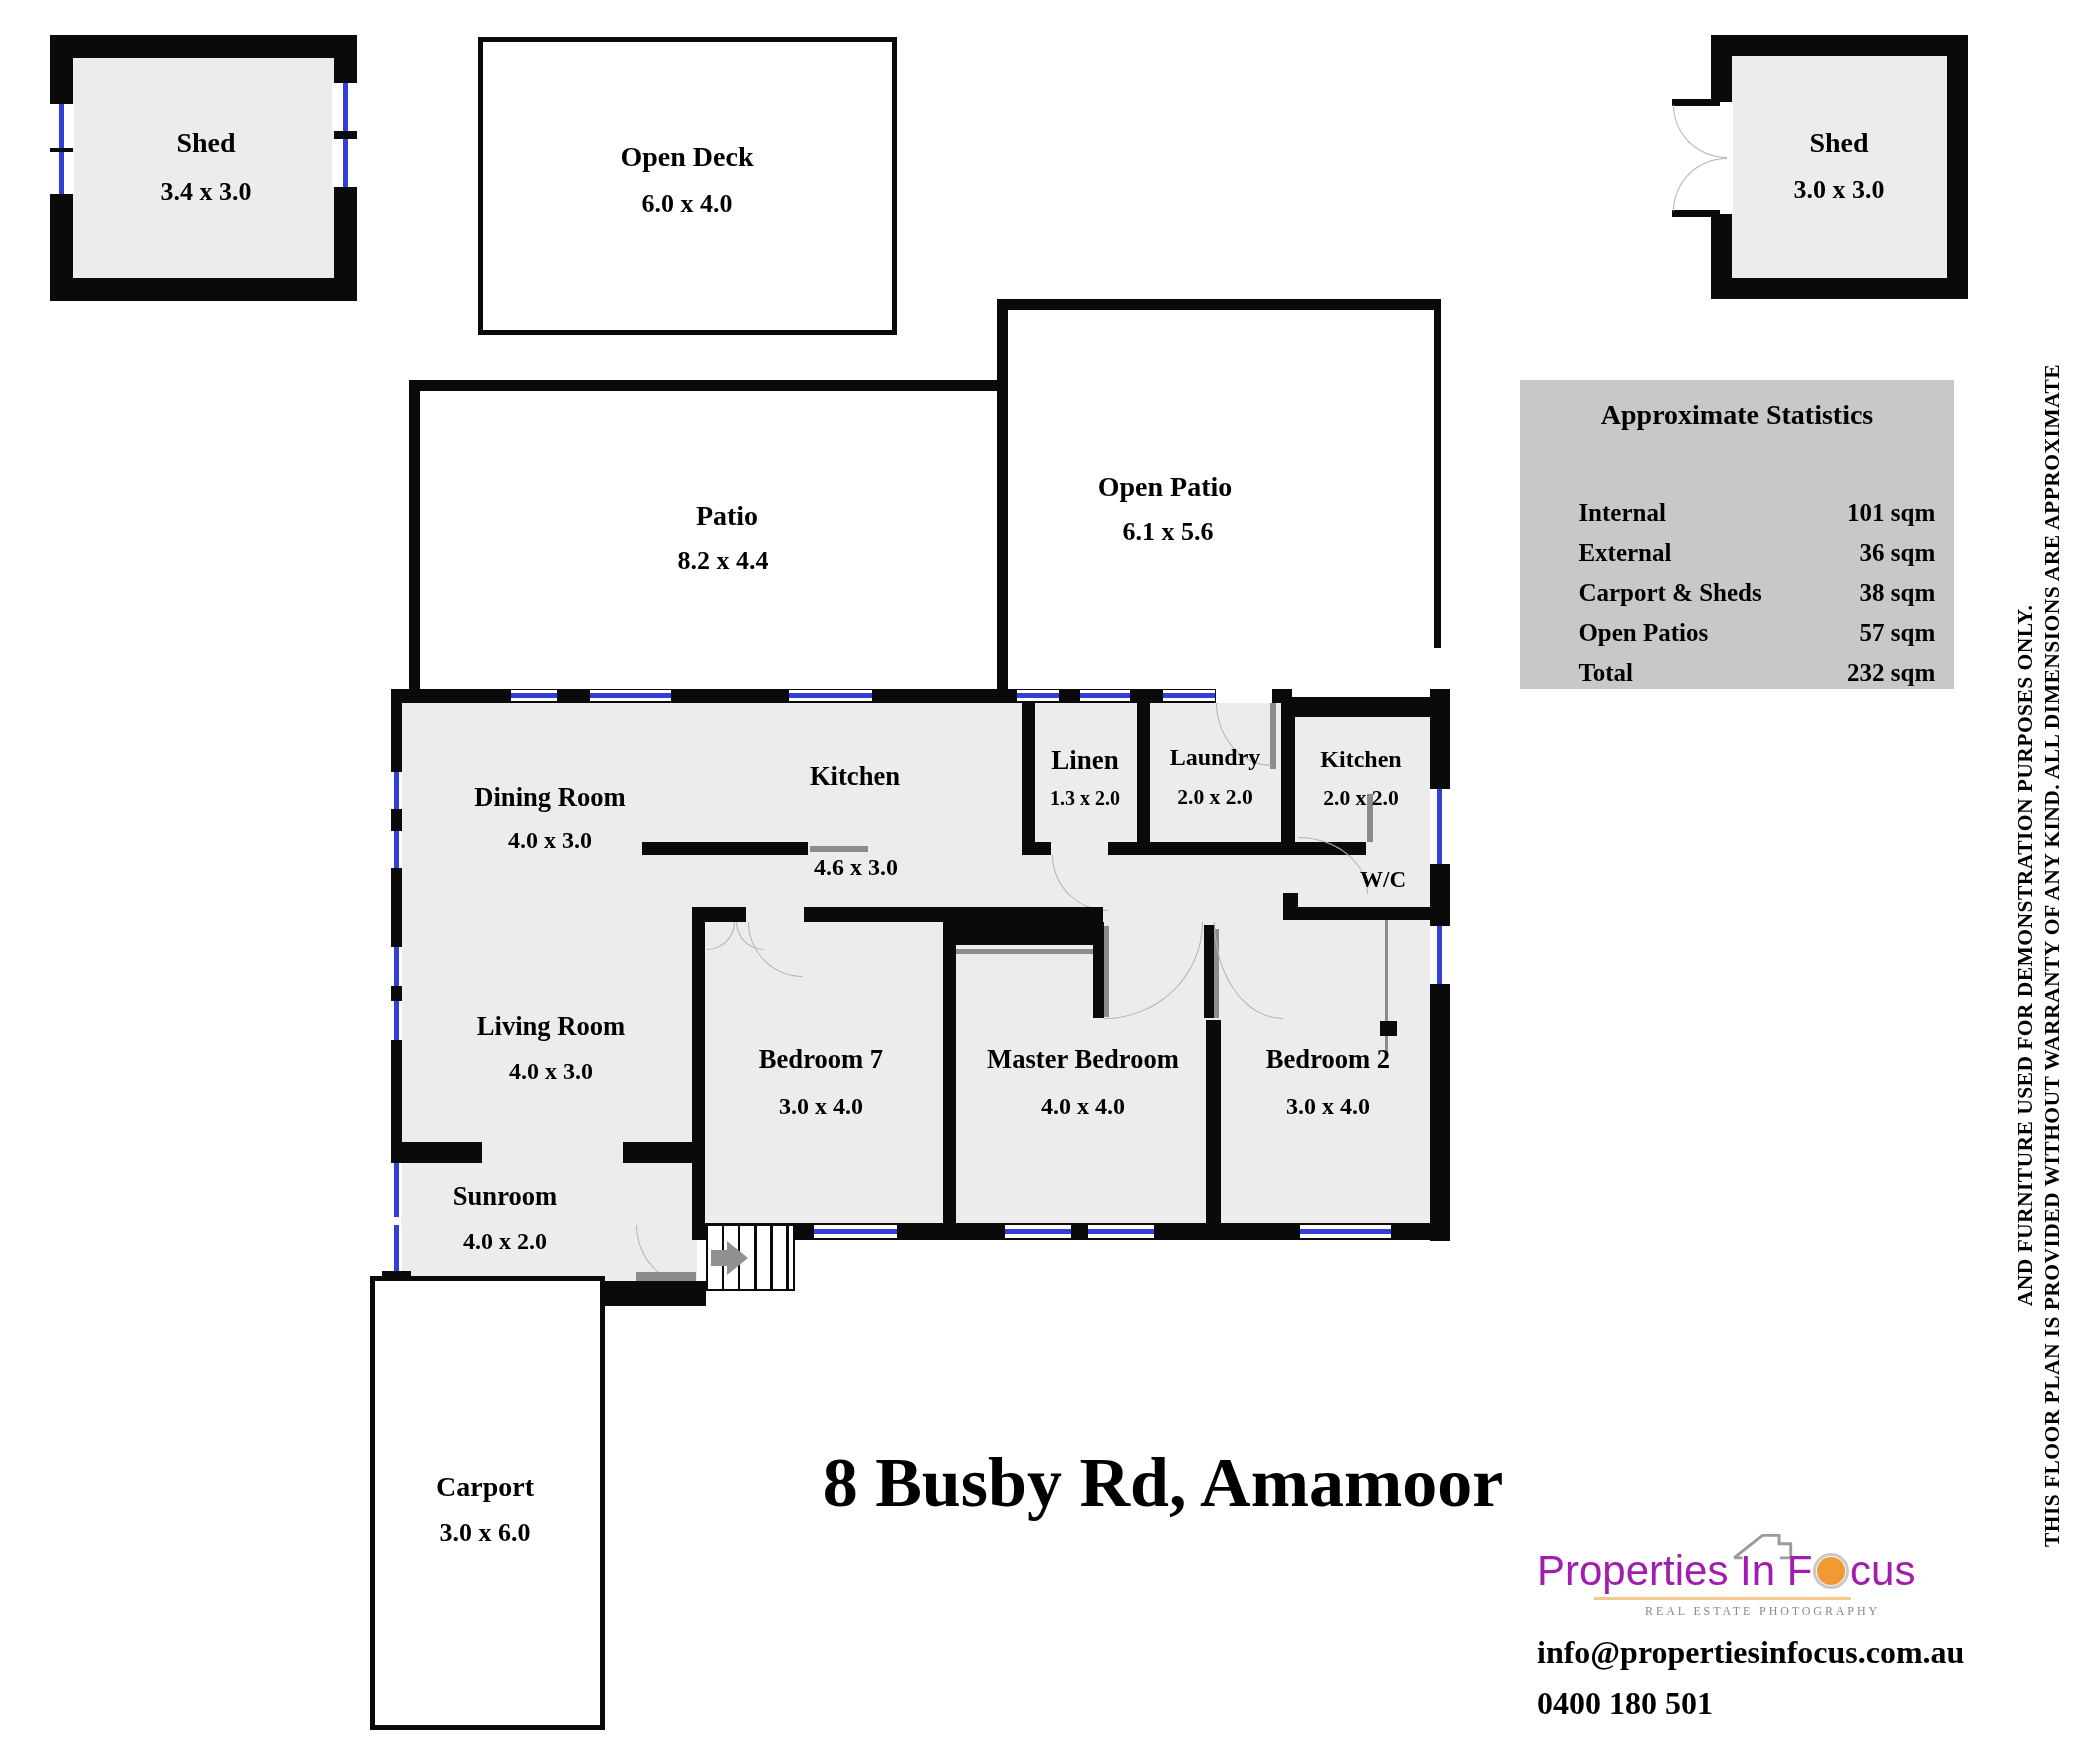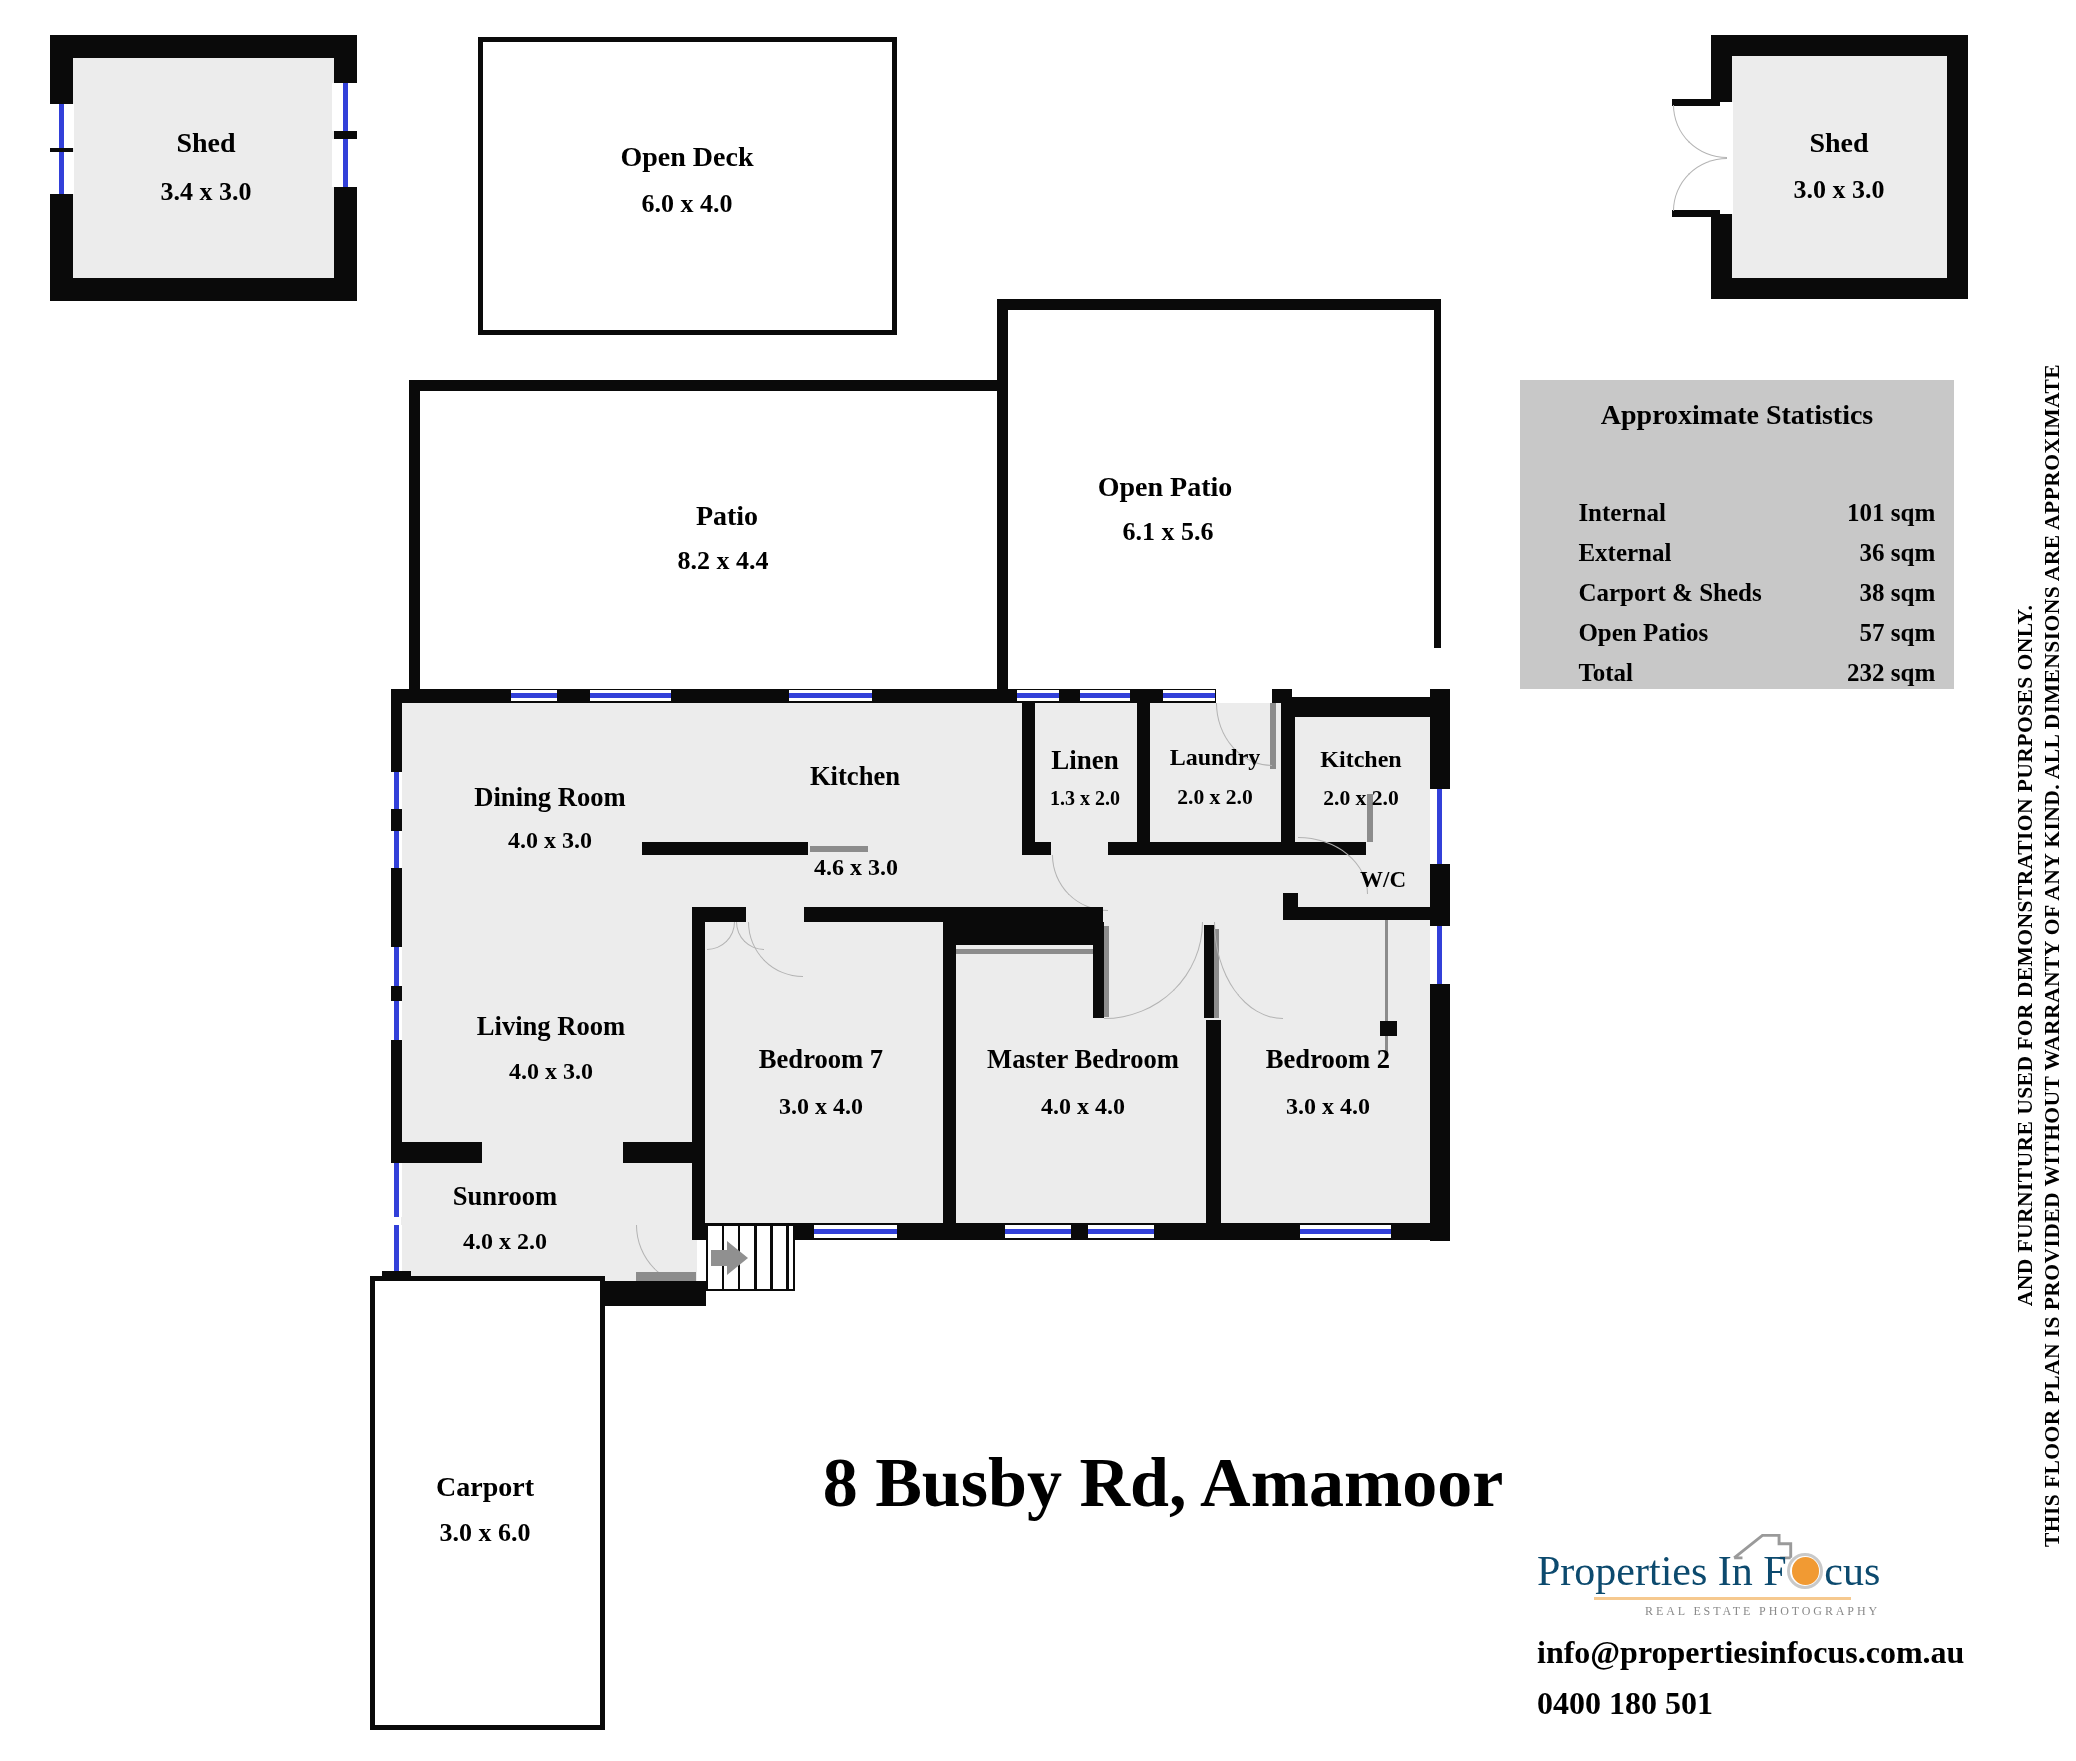--- a/index.html
+++ b/index.html
@@ -29,21 +29,21 @@
   .stats .title{font-size:28px;font-weight:bold;text-align:center;margin-top:18.7px;}
   .stats .rows{margin-top:62px;margin-left:48px;}
   .stats .row{display:flex;justify-content:space-between;font-size:25px;font-weight:bold;
               padding:0 18.7px 0 10.4px;height:40px;align-items:center;}
   .arrow-shaft{position:absolute;background:#909090;}
   .arrow-head{position:absolute;width:0;height:0;border-top:17.4px solid transparent;
               border-bottom:17.4px solid transparent;border-left:21.6px solid #909090;}
   .vtext{position:absolute;transform:rotate(-90deg);transform-origin:0 0;
          font-size:21.6px;font-weight:bold;letter-spacing:0.4px;text-align:center;line-height:26.6px;
          font-family:"Liberation Serif",serif;}
-  .brandline{font-family:Liberation Serif, serif;font-size:42px;color:#0c4a6e;
+  .brandline{font-family:Liberation Sans, sans-serif;font-size:42px;color:#a21caf;
              display:flex;align-items:center;}
   .lens{position:relative;display:inline-block;width:36px;height:36px;margin:0 0.8px;}
   .lens .ring{position:absolute;inset:0;border:3.3px solid #c9c9c9;border-radius:50%;}
   .lens .glass{position:absolute;inset:4.2px;background:#f19a33;border-radius:50%;}
   .house-svg{position:absolute;}
   .tagline{font-family:"Liberation Serif",serif;color:#8a8a8a;font-size:12px;letter-spacing:2.9px;}
   .contact{font-size:32px;font-weight:bold;font-family:"Liberation Serif",serif;}
 </style>
 </head>
 <body>

